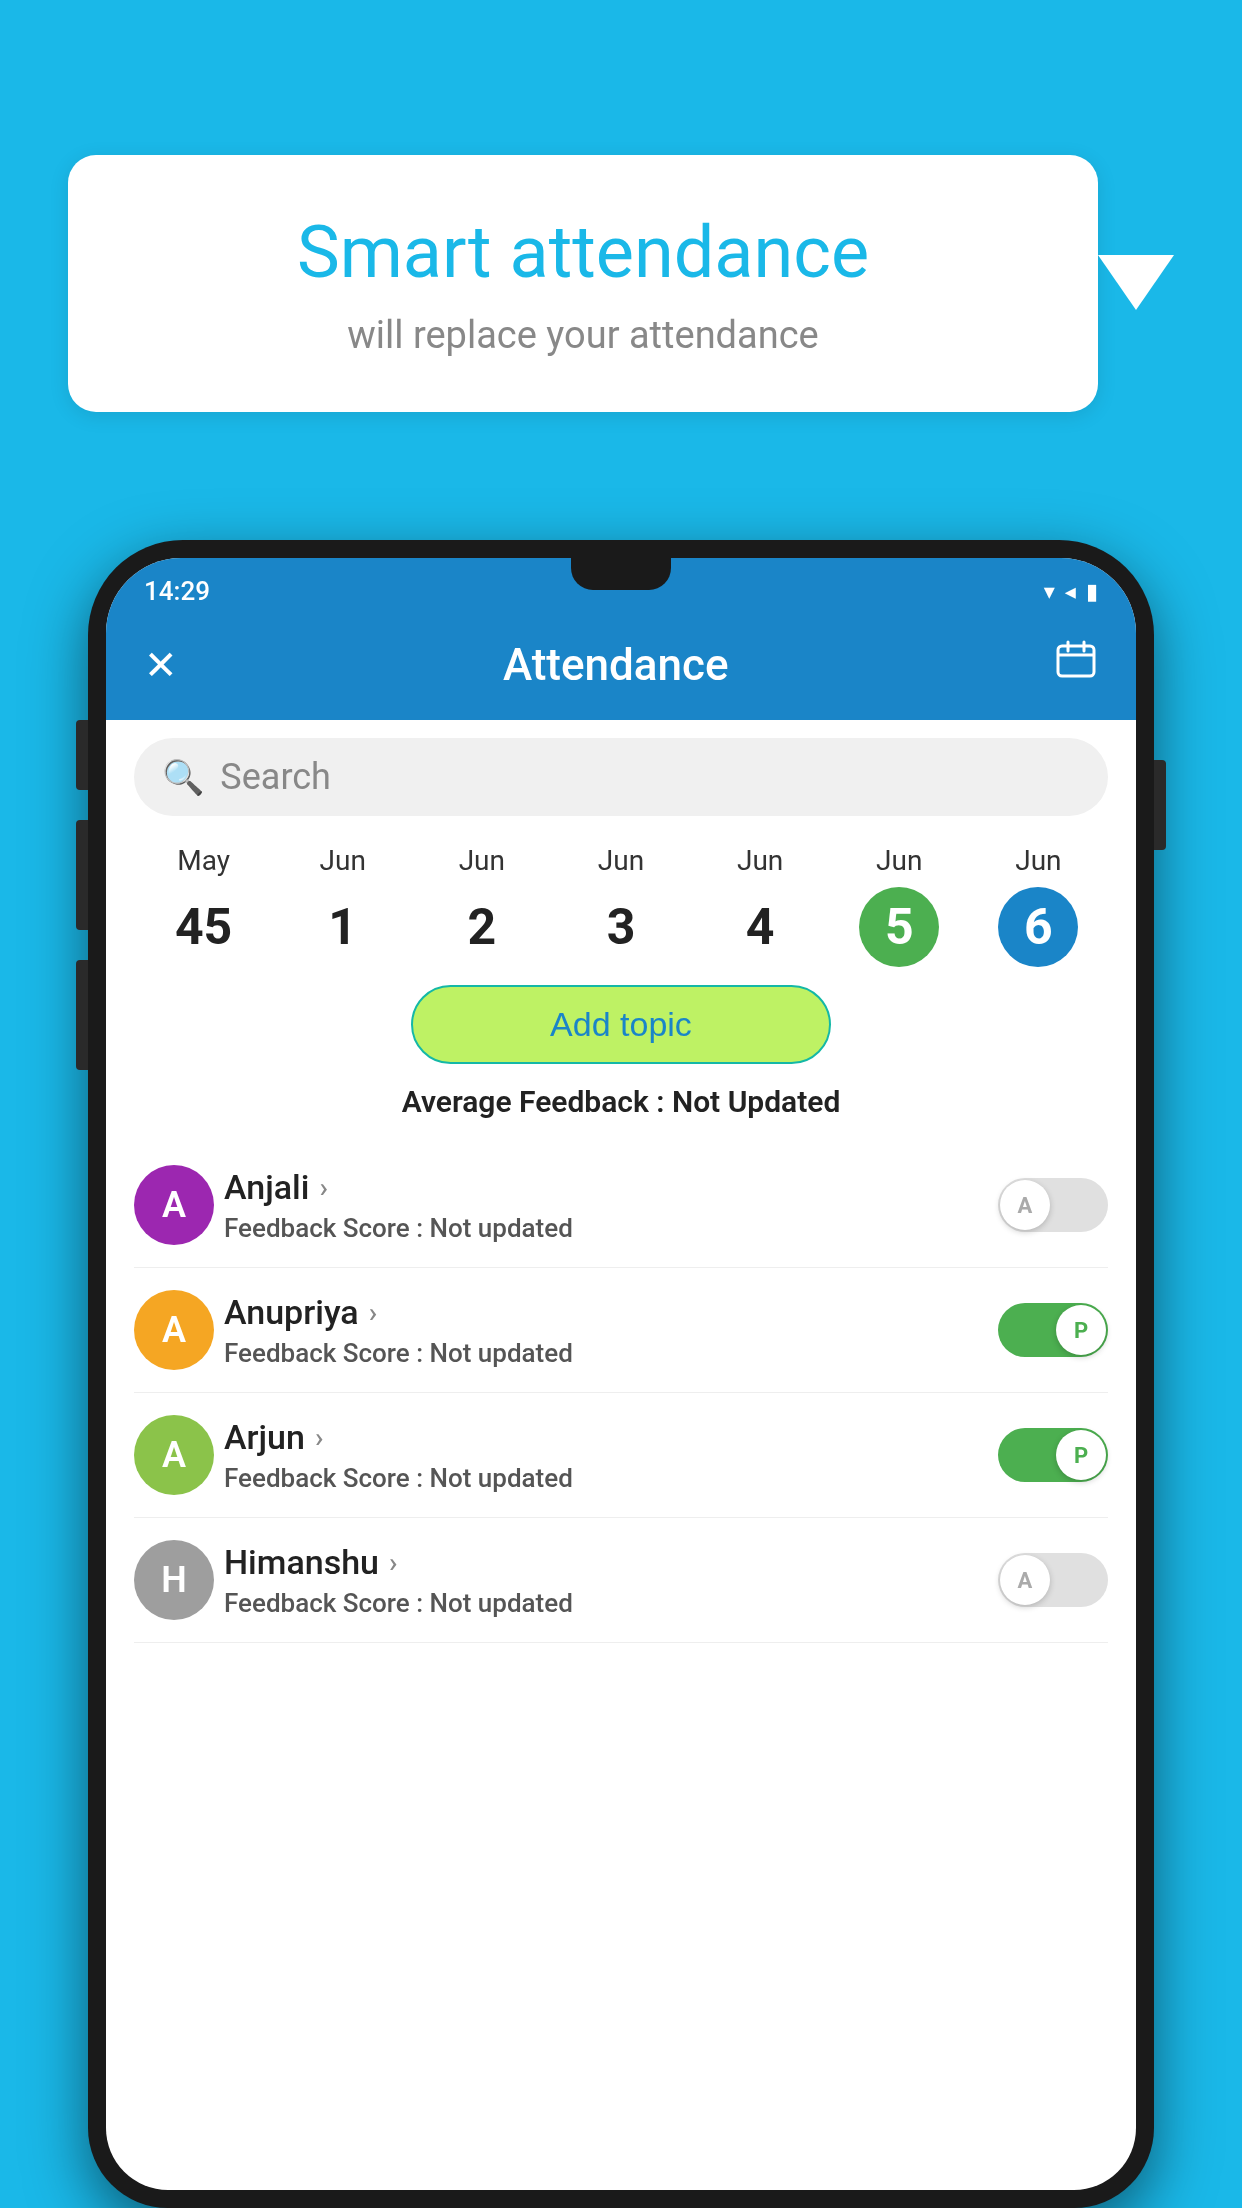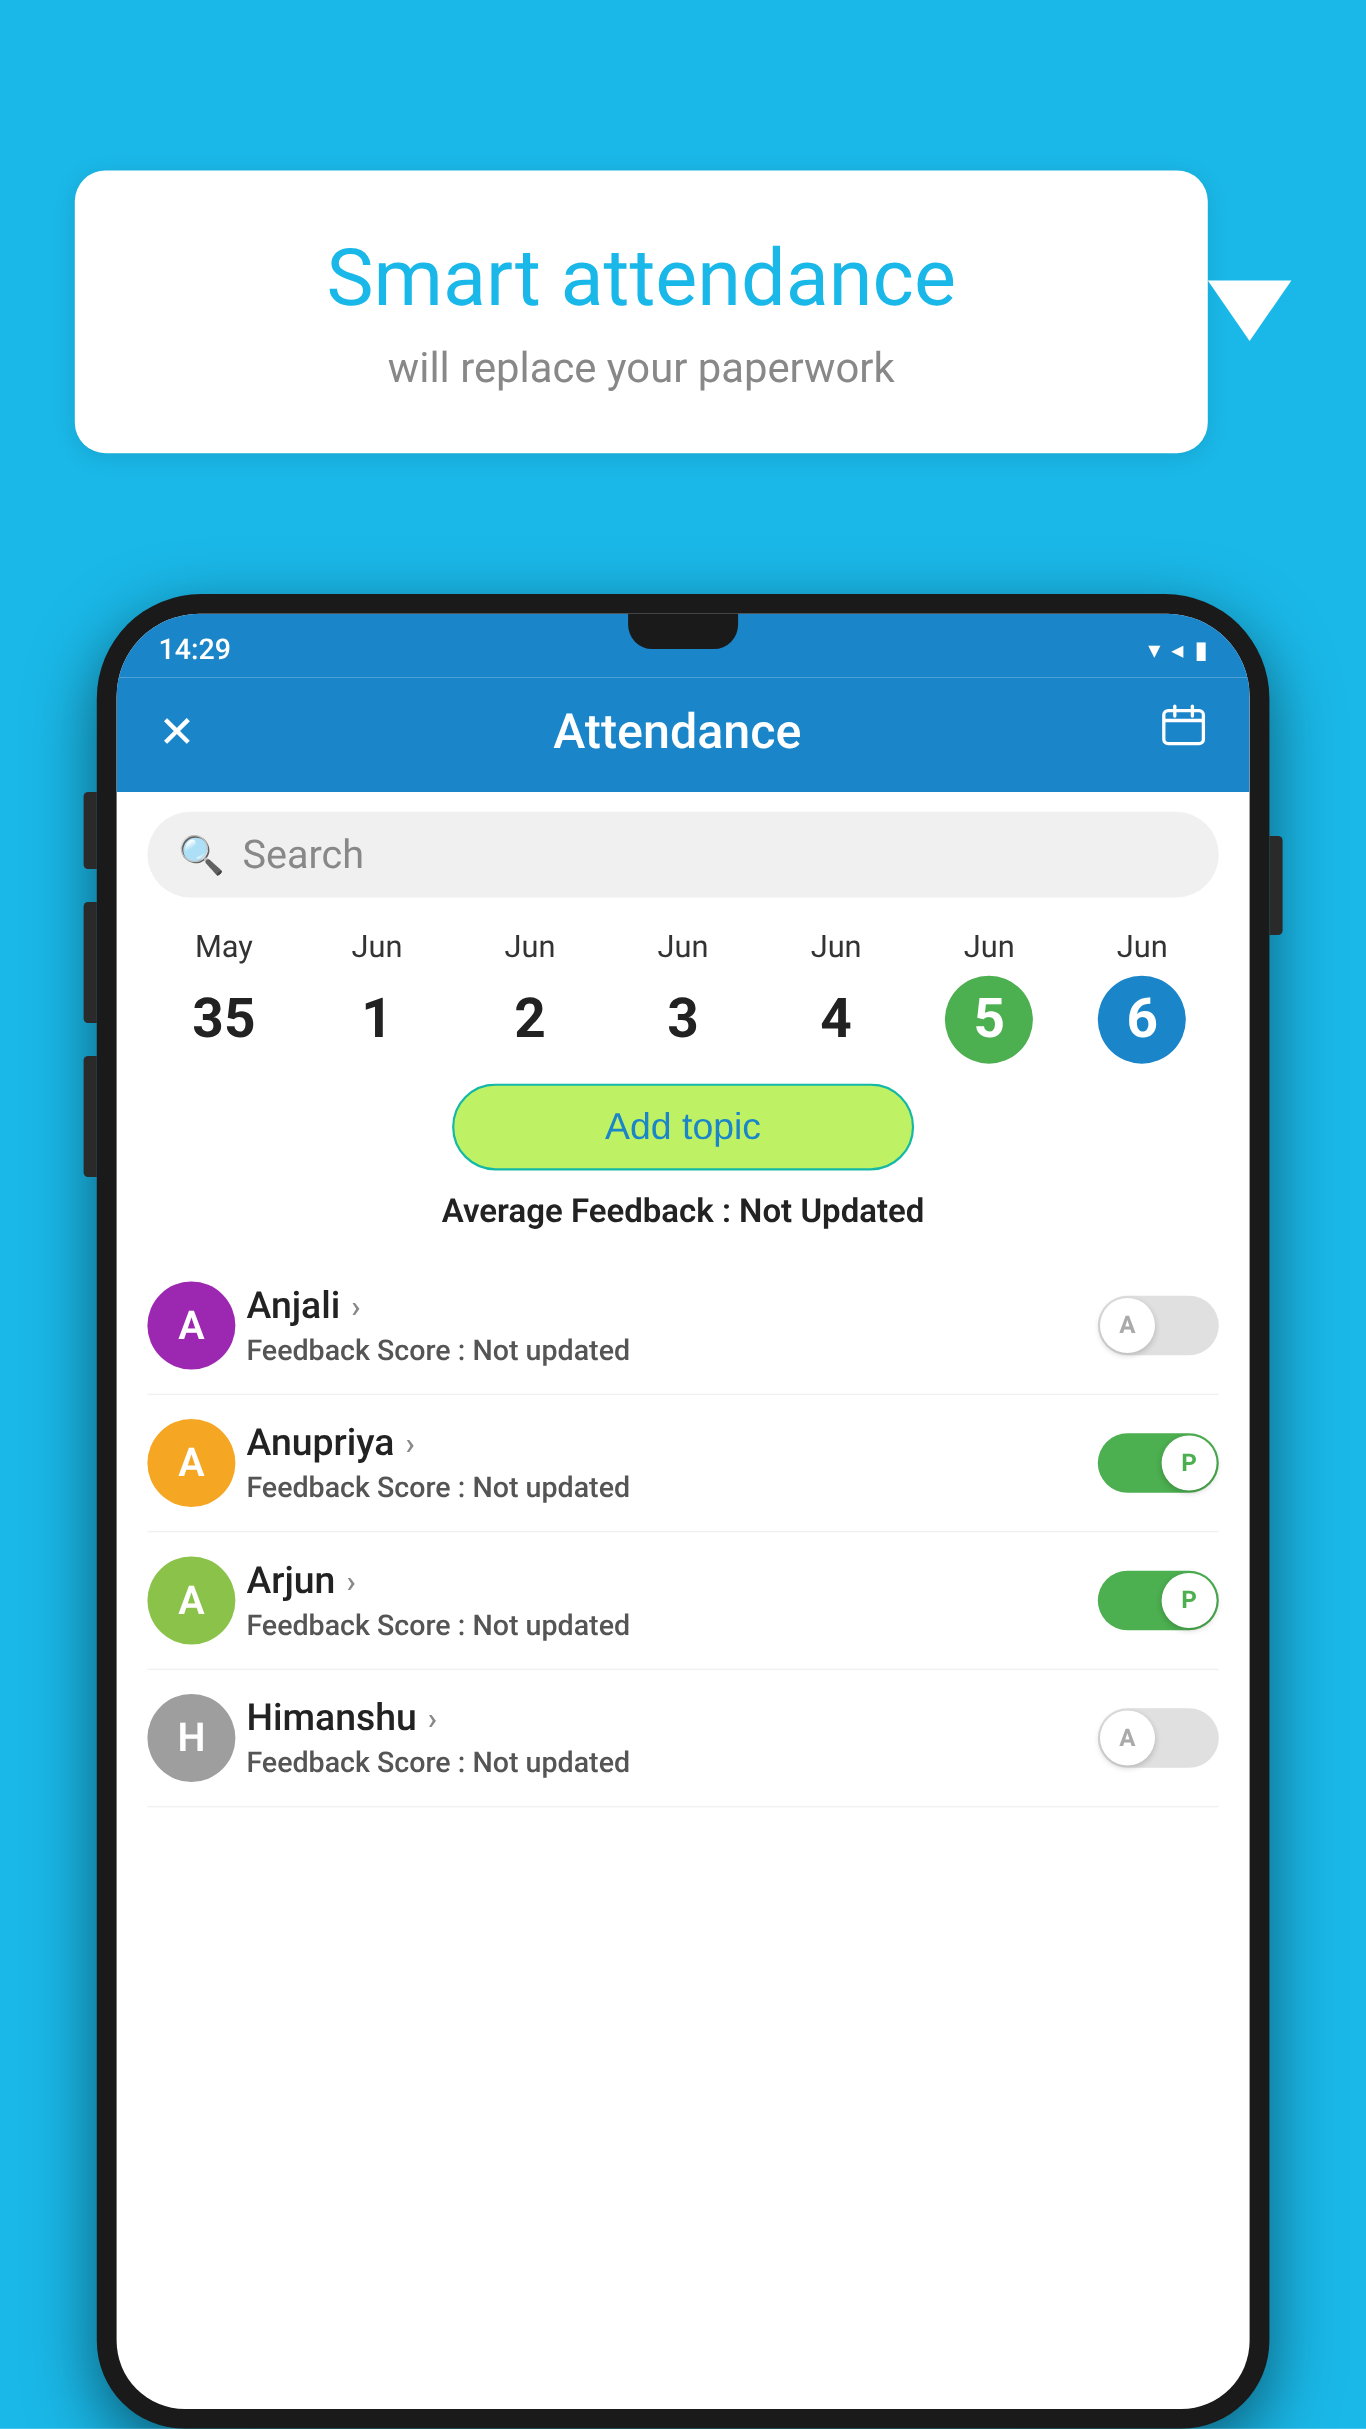--- a/index.html
+++ b/index.html
@@ -312,21 +312,21 @@
       background: #2a2a2a;
       border-radius: 4px 0 0 4px;
     }
   </style>
 </head>
 <body>
 
 <div class="speech-bubble-wrapper">
   <div class="speech-bubble">
     <div class="speech-bubble-title">Smart attendance</div>
-    <div class="speech-bubble-subtitle">will replace your paperwork</div>
+    <div class="speech-bubble-subtitle">will replace your attendance</div>
   </div>
   <div class="speech-bubble-tail"></div>
 </div>
 
 <div class="phone-frame">
   <div class="phone-side-btn-right"></div>
   <div class="phone-side-btn-left1"></div>
   <div class="phone-side-btn-left2"></div>
   <div class="phone-side-btn-left3"></div>
   <div class="notch"></div>
@@ -355,21 +355,21 @@
     </div>
 
     <div class="search-container">
       <span class="search-icon-glyph">🔍</span>
       <span class="search-input-text">Search</span>
     </div>
 
     <div class="date-strip" id="date-strip">
         <div class="date-col">
           <div class="date-month">May</div>
-          <div class="date-num">35</div>
+          <div class="date-num">45</div>
         </div>
         <div class="date-col">
           <div class="date-month">Jun</div>
           <div class="date-num">1</div>
         </div>
         <div class="date-col">
           <div class="date-month">Jun</div>
           <div class="date-num">2</div>
         </div>
         <div class="date-col">

